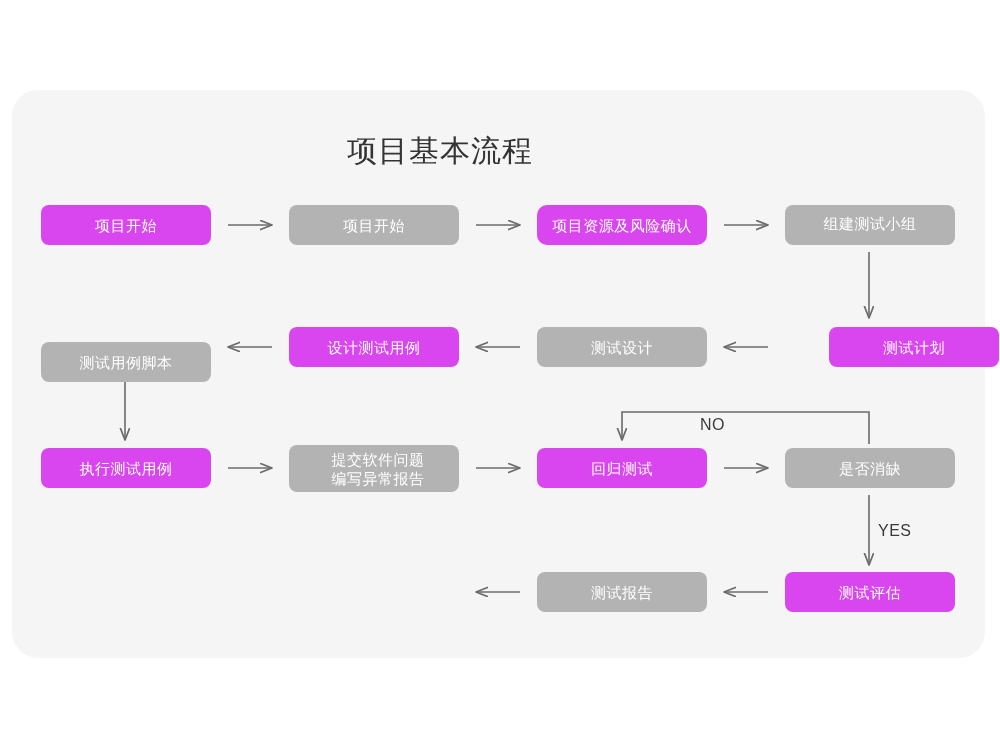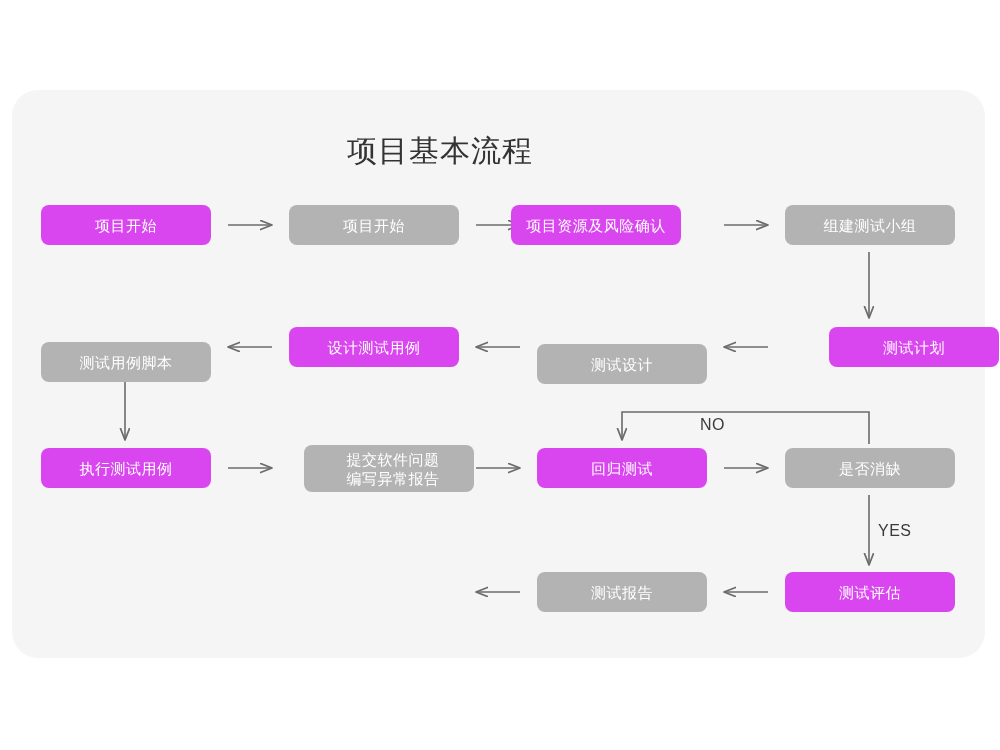--- a/index.html
+++ b/index.html
@@ -130,30 +130,30 @@
 
       <line x1="768" y1="592" x2="724" y2="592"></line>
       <line x1="520" y1="592" x2="476" y2="592"></line>
     </g>
   </svg>
 
   <div id="flow">
 
     <div class="node purple" style="left:41px;  top:205px;">项目开始</div>
     <div class="node gray" style="left:289px; top:205px;">项目开始</div>
-    <div class="node purple" style="left:511px; top:205px;">项目资源及风险确认</div>
-    <div class="node gray" style="left:785px; top:205px;">组建测试小组</div>
+    <div class="node purple" style="left:537px; top:205px;border-radius:10px;">项目资源及风险确认</div>
+    <div class="node gray" style="left:785px; top:205px;font-family:Liberation Mono, monospace;">组建测试小组</div>
 
     <div class="node gray" style="left:41px;  top:327px;margin-top:15px;">测试用例脚本</div>
     <div class="node purple" style="left:289px; top:327px;">设计测试用例</div>
-    <div class="node gray" style="left:537px; top:344px;">测试设计</div>
+    <div class="node gray" style="left:537px; top:327px;">测试设计</div>
     <div class="node purple" style="left:785px; top:327px;margin-left:44px;">测试计划</div>
 
     <div class="node purple" style="left:41px;  top:448px;">执行测试用例</div>
-    <div class="node gray tall" style="left:304px; top:445px;padding-left:8px;">提交软件问题
+    <div class="node gray tall" style="left:289px; top:445px;padding-left:8px;">提交软件问题
 编写异常报告</div>
     <div class="node purple" style="left:537px; top:448px;">回归测试</div>
     <div class="node gray" style="left:785px; top:448px;">是否消缺</div>
 
     <div class="node gray" style="left:537px; top:572px;">测试报告</div>
     <div class="node purple" style="left:785px; top:572px;">测试评估</div>
 
     <div class="edge-label" style="left:700px; top:416px;">NO</div>
     <div class="edge-label" style="left:878px; top:522px;">YES</div>
 

